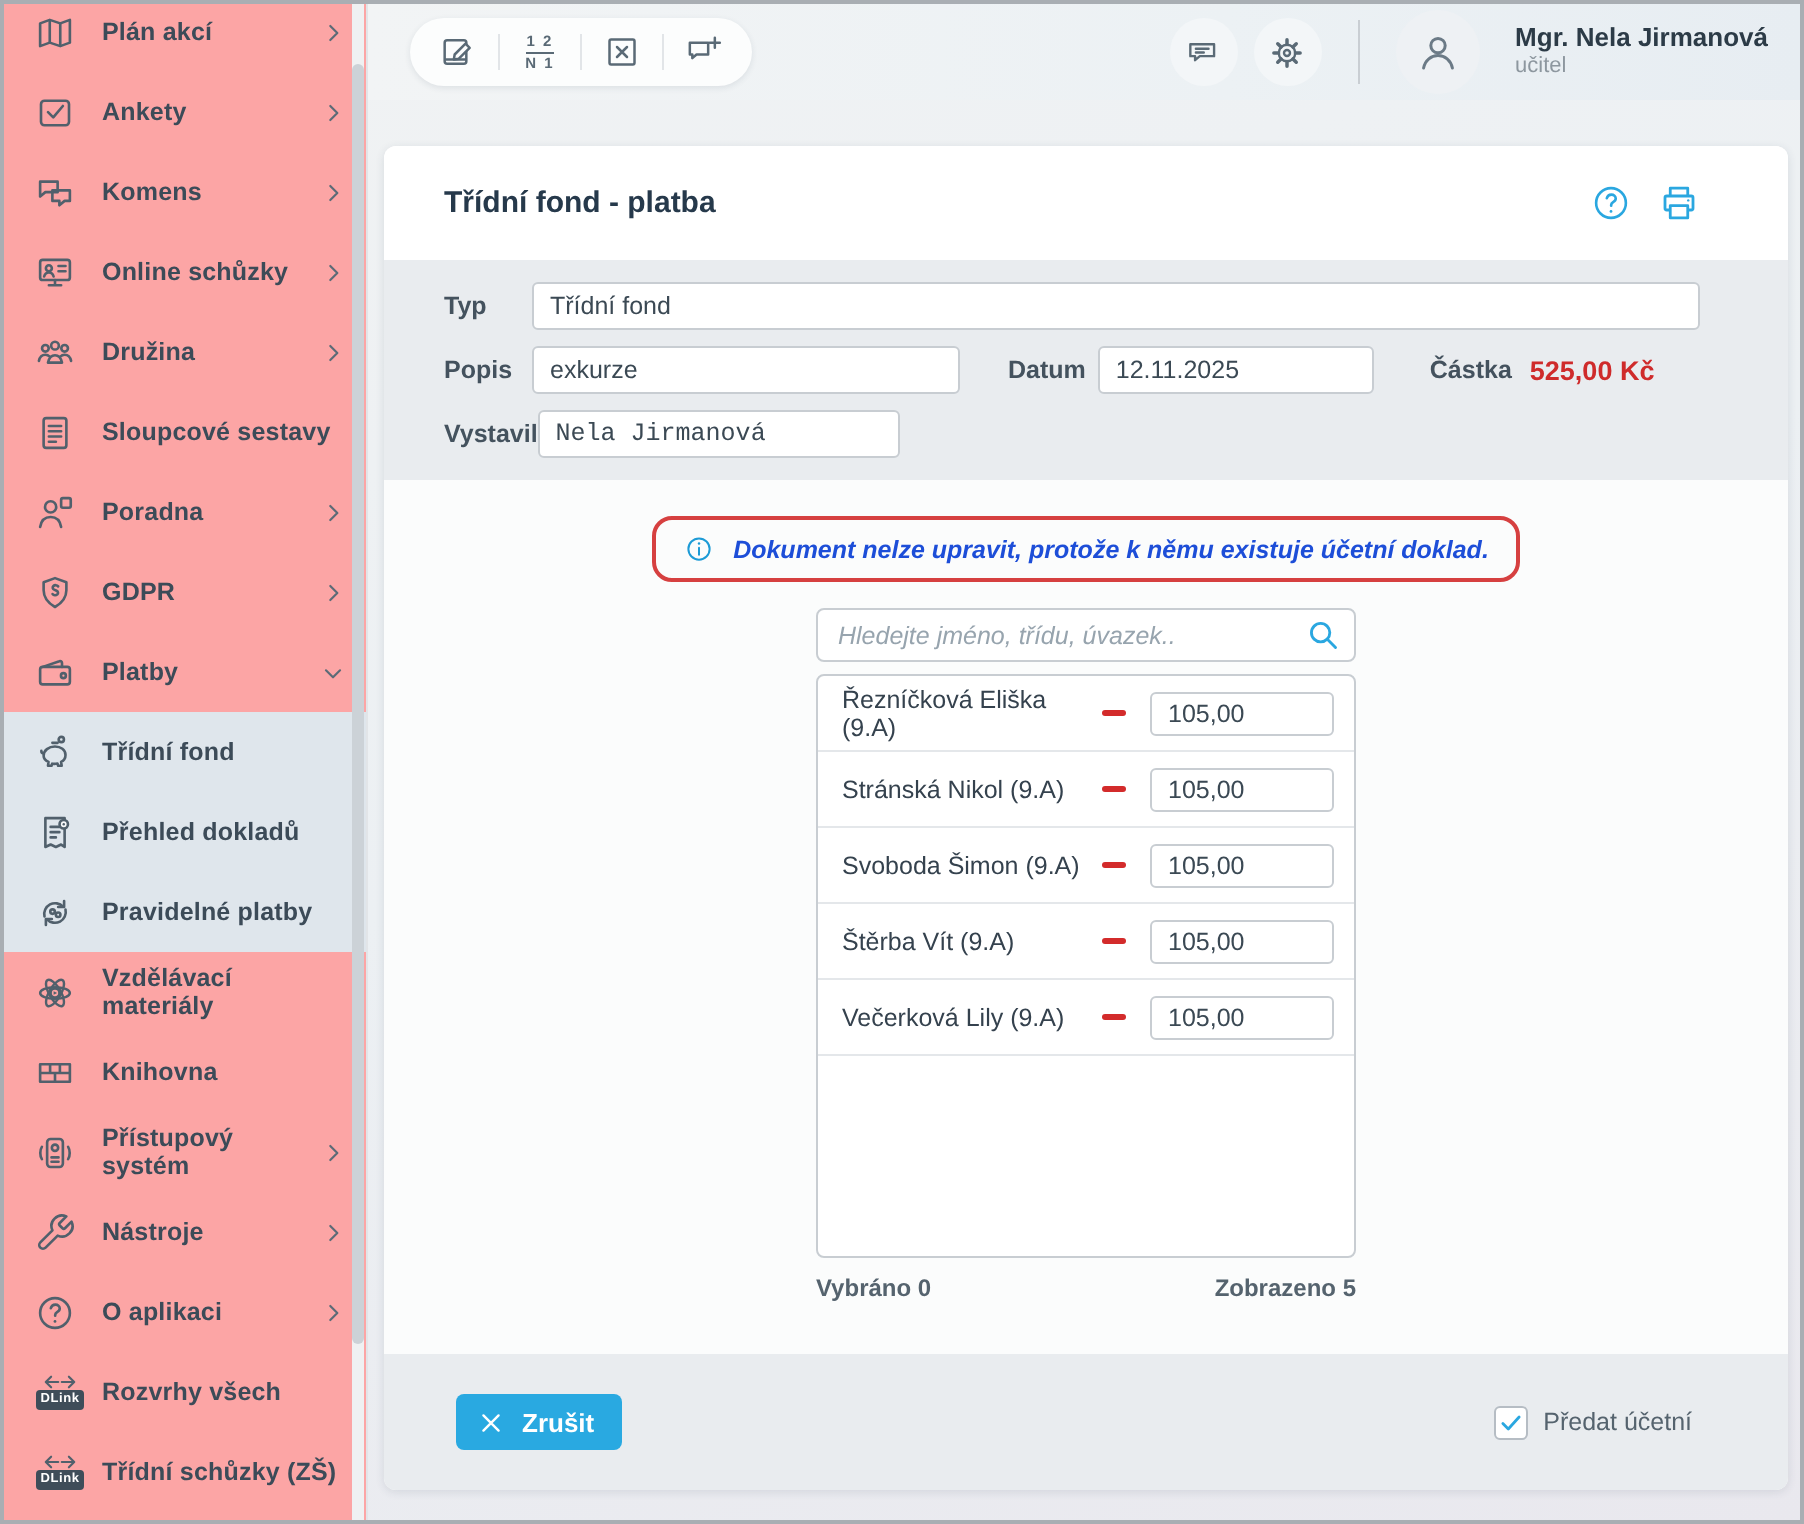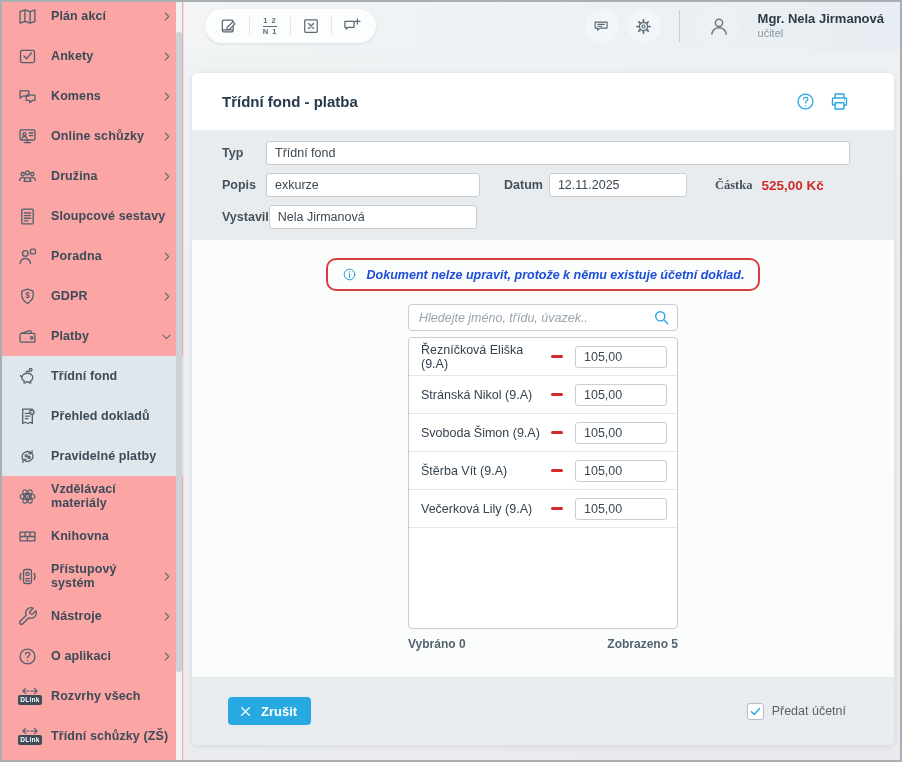--- a/index.html
+++ b/index.html
@@ -50,23 +50,23 @@
 
   .form-sec { height:110px; flex:none; background:#e9ecef; padding:7px 44px 0 30px; }
   .frow { height:32px; display:flex; align-items:center; }
   .flbl { font-size:12.5px; font-weight:700; color:#44525e; white-space:nowrap; }
   .w-lbl1 { min-width:44px; }
   .tin { height:24px; border:1px solid #c8cdd2; border-radius:3px; background:#fff; font-family:"Liberation Sans",sans-serif; font-size:12.5px; color:#3b4954; padding:2px 8px; outline:none; }
   .in-typ { flex:1; }
   .in-popis { width:214px; }
   .lbl-datum { margin-left:24px; margin-right:6px; }
   .in-datum { width:138px; }
-  .lbl-castka { margin-left:28px;font-family:Liberation Serif, serif; }
+  .lbl-castka { margin-left:28px; }
   .castka-val { margin-left:9px; font-size:13.5px; font-weight:700; color:#cf2b2b; }
-  .in-vystavil { width:208px; }
+  .in-vystavil { width:181px;font-family:Liberation Mono, monospace; }
 
   .content { flex:1; background:#fbfcfc; overflow:hidden; }
   .notice { margin:18px auto 0; width:fit-content; max-width:460px; display:flex; align-items:center; gap:10px; border:2px solid #d64040; border-radius:10px; padding:7px 14px; }
   .notice svg { width:15px; height:15px; color:#1d9bd6; flex:none; }
   .notice-text { font-size:12.5px; font-weight:600; font-style:italic; color:#1d4ed8; }
   .search-wrap { width:270px; margin:13px auto 0; position:relative; }
   .search-in { width:100%; height:27px; border:1px solid #c8cdd2; border-radius:4px; background:#fff; font-family:"Liberation Sans",sans-serif; font-size:12.5px; font-style:italic; color:#5b6a75; padding:2px 32px 2px 10px; outline:none; }
   .search-in::placeholder { color:#97a4ae; font-style:italic; }
   .search-ic { position:absolute; right:7px; top:4px; width:19px; height:19px; color:#2aa7e0; cursor:pointer; }
   .list-box { width:270px; height:292px; margin:6px auto 0; border:1px solid #c8cdd2; border-radius:4px; background:#fff; overflow:hidden; }

